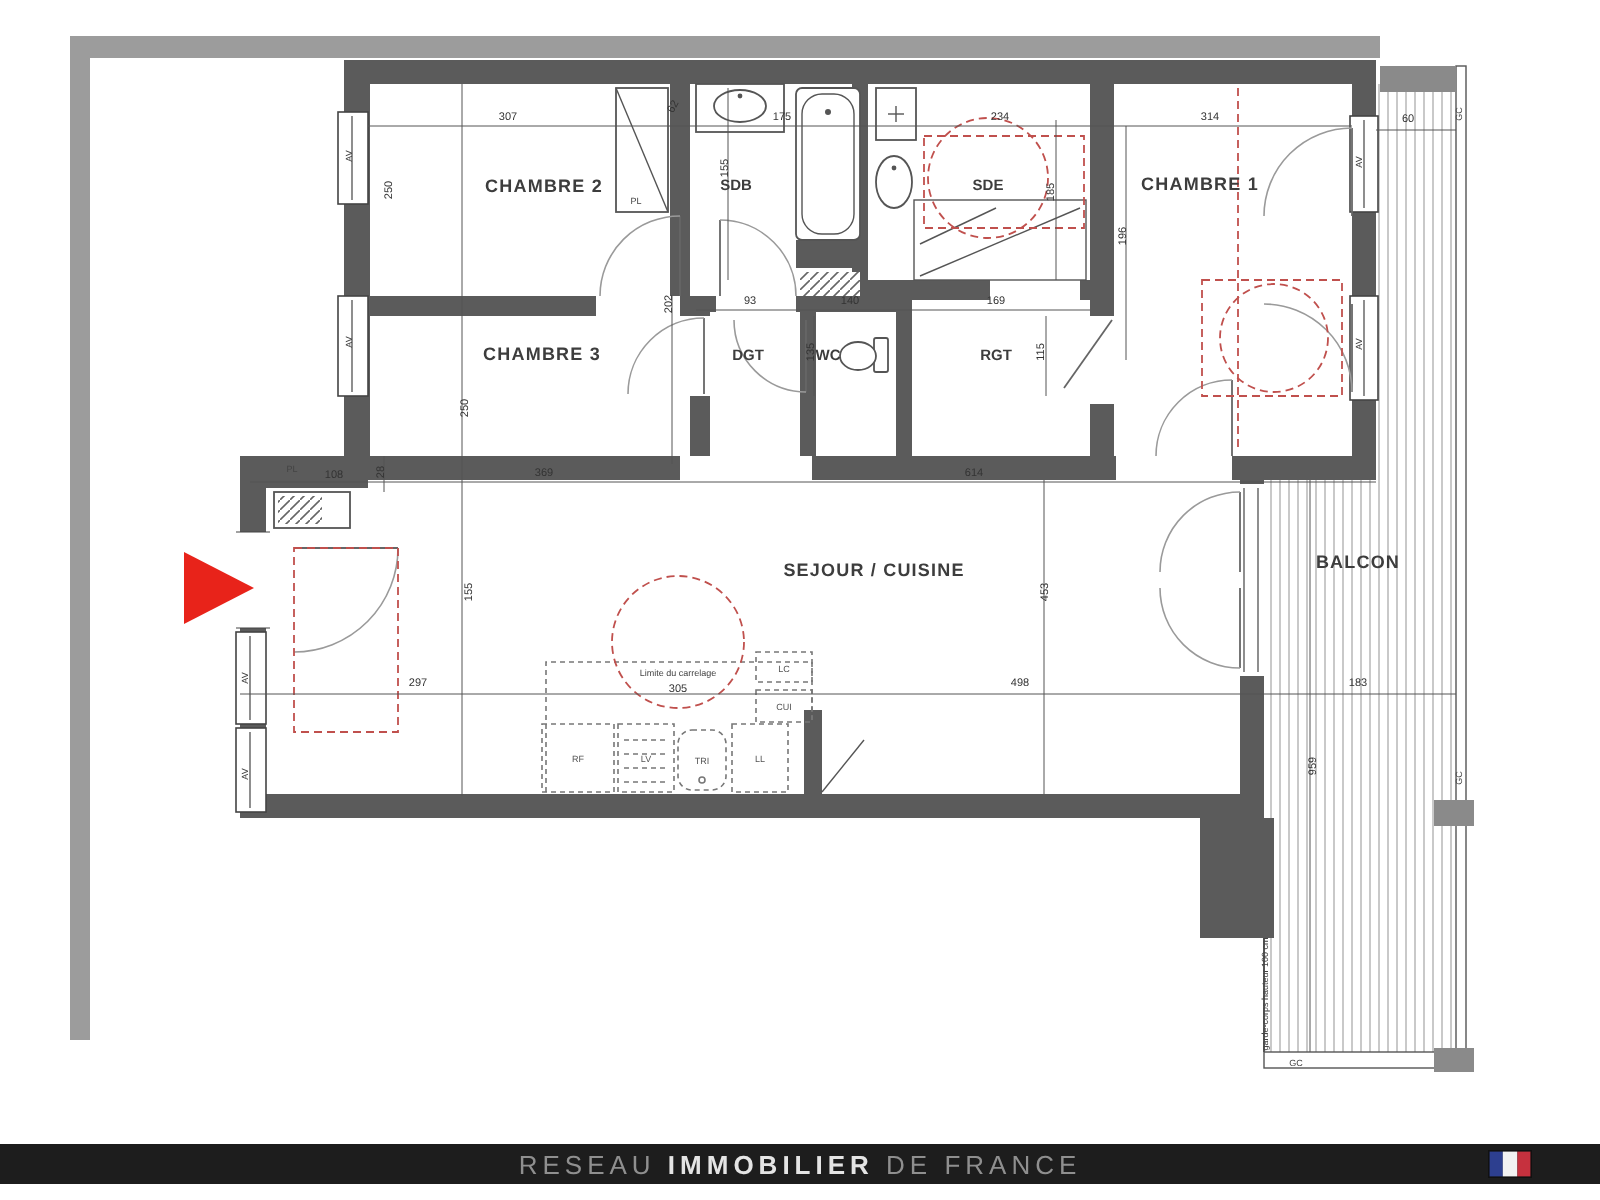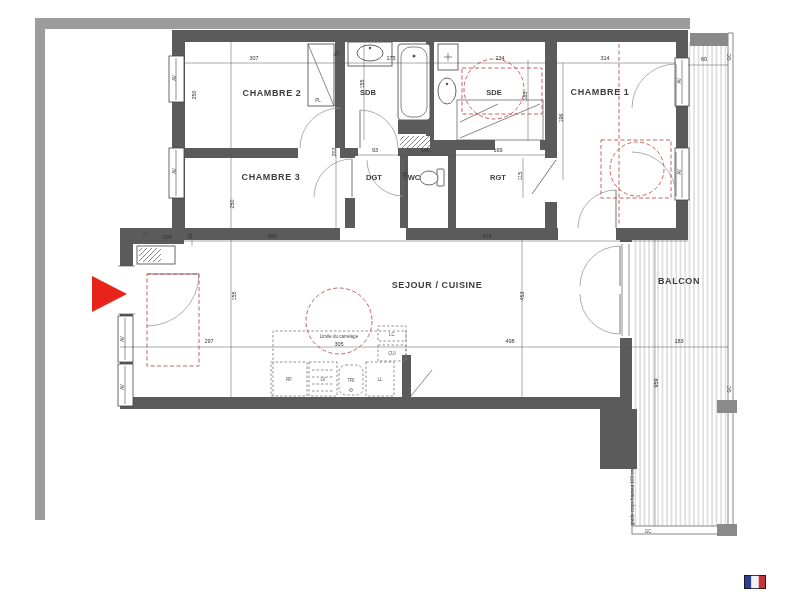--- a/index.html
+++ b/index.html
@@ -276,19 +276,22 @@
     <text class="tiny" transform="rotate(-90 681 172)" x="681" y="172">AV</text>
     <text class="tiny" transform="rotate(-90 731 57)" x="731" y="57">GC</text>
     <text class="tiny" transform="rotate(-90 731 389)" x="731" y="389">GC</text>
     <text class="tiny" x="648" y="533" font-size="4">GC</text>
     <text class="tiny" transform="rotate(-90 634 497)" x="634" y="497" font-size="4">garde-corps hauteur 100 cm</text>
   </g>
 
   <polygon points="92,276 92,312 127,294" fill="#e8231a"></polygon>
 </svg>
 
+<div class="footer">
+  <span>RESEAU </span><span class="main">IMMOBILIER</span><span> DE FRANCE</span>
+</div>
 <svg class="flag" width="22" height="14" viewBox="0 0 22 14">
   <rect x="0" y="0" width="7.4" height="14" fill="#2d3f8f"></rect>
   <rect x="7.4" y="0" width="7.3" height="14" fill="#f2f2f2"></rect>
   <rect x="14.7" y="0" width="7.3" height="14" fill="#c6313e"></rect>
   <rect x="0.4" y="0.4" width="21.2" height="13.2" fill="none" stroke="#111" stroke-width="0.8"></rect>
 </svg>
 </div>
 
 </body></html>

